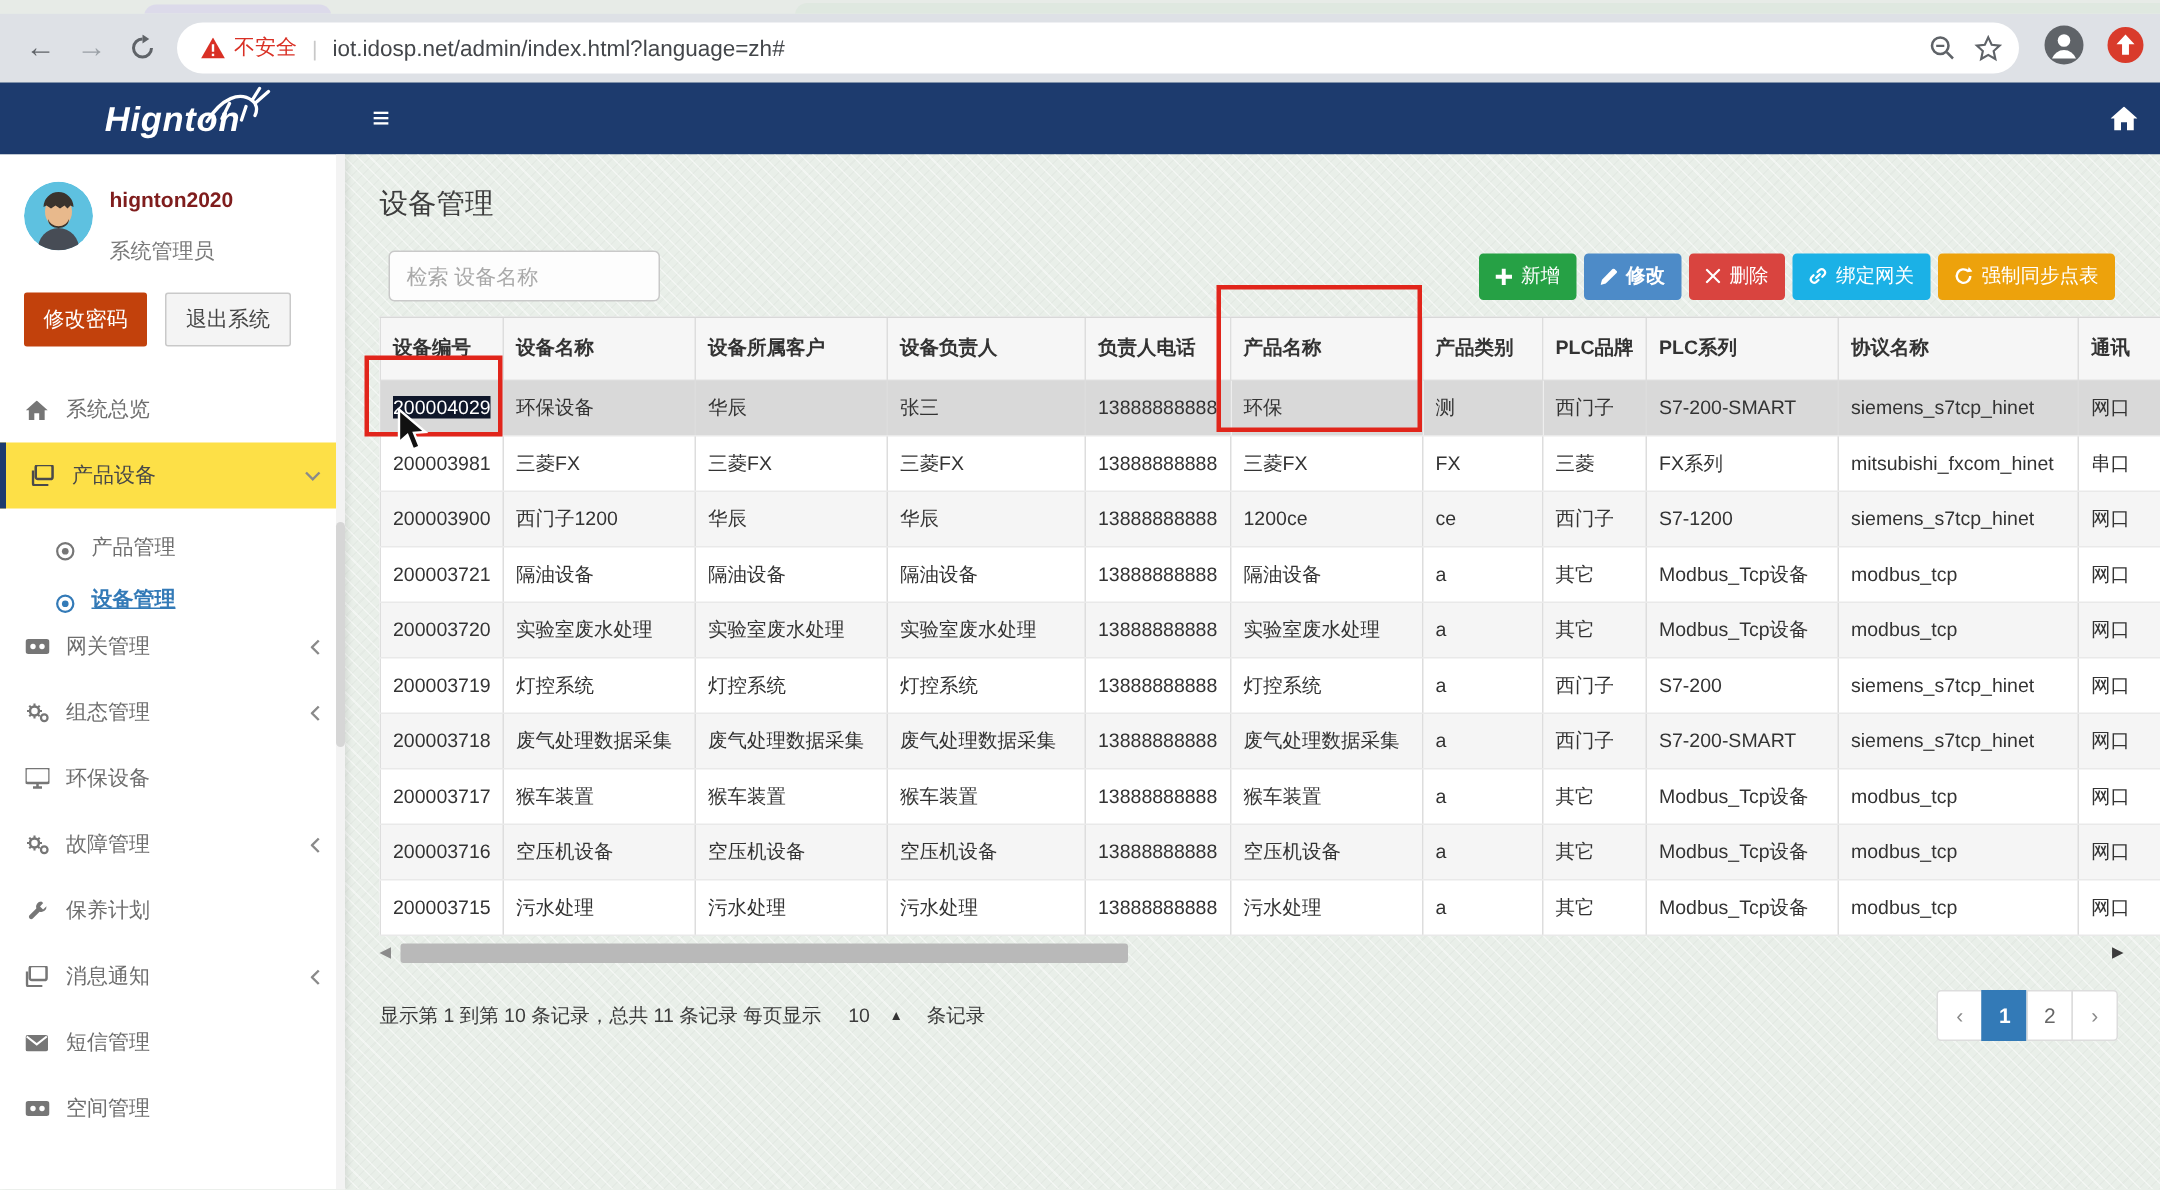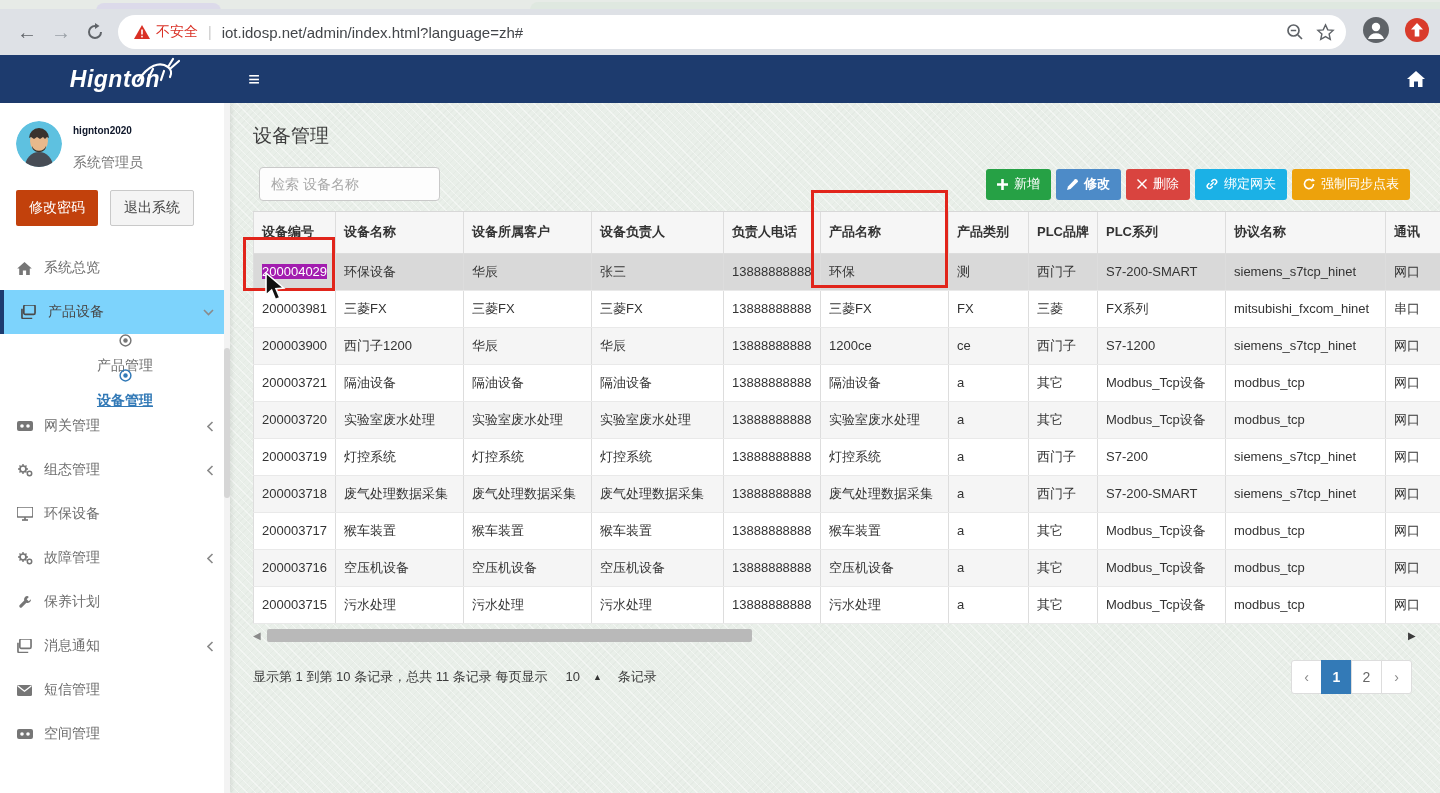--- a/index.html
+++ b/index.html
@@ -28,33 +28,33 @@
   .logo-antelope { position:absolute; right:48px; top:2px; }
   .hamburger { width:48px; display:flex; align-items:center; justify-content:center; color:#fff; font-size:20px; cursor:pointer; }
   .home-btn { margin-left:auto; width:48px; display:flex; align-items:center; justify-content:center; cursor:pointer; }
 
   
   .sidebar { position:absolute; left:0; top:103px; width:230px; bottom:0; background:#fff; box-shadow:2px 0 4px rgba(0,0,0,.08); z-index:5; }
   .sb-track { position:absolute; right:0; top:0; bottom:0; width:6px; background:#f3f3f3; }
   .sb-thumb { position:absolute; right:0; top:245px; width:6px; height:150px; background:#d6d6d6; border-radius:3px; }
   .user-panel { display:flex; gap:11px; padding:18px 14px 4px 16px; align-items:flex-start; }
   .avatar { width:46px; height:46px; border-radius:50%; overflow:hidden; flex:none; }
-  .user-name { font-size:10px; font-weight:bold; color:#0f172a; margin-top:4px; }
+  .user-name { font-size:14px; font-weight:bold; color:#7f1d1d; margin-top:4px; }
   .user-role { font-size:14px; color:#7a7a7a; margin-top:18px; }
   .user-btns { display:flex; gap:12px; padding:14px 14px 6px 16px; }
   .btn-pw { background:#c2410c; color:#fff; border:none; font-size:14px; padding:9px 13px; border-radius:2px; cursor:pointer; font-family:inherit; }
   .btn-logout { background:#f4f4f4; color:#444; border:1px solid #c9c9c9; font-size:14px; padding:8px 13px; border-radius:2px; cursor:pointer; font-family:inherit; }
   .menu { margin-top:14px; font-size:14px; }
   .m-item { height:44px; display:flex; align-items:center; gap:11px; padding:0 16px; color:#6e6e6e; cursor:pointer; }
   .m-item .ic { width:17px; flex:none; display:flex; justify-content:center; color:#767676; }
-  .m-item.active-parent { background:#7dd3fc; border-left:4px solid #1d3b6e; color:#484848; }
+  .m-item.active-parent { background:#fde047; border-left:4px solid #1d3b6e; color:#484848; }
   .m-item.active-parent .ic { color:#4a4a4a; }
   .chev { margin-left:auto; display:flex; color:#8a8a8a; }
   .sub { }
-  .s-item { height:35px; display:flex; align-items:center; gap:10px; padding:0 16px 0 36px; color:#6e6e6e; cursor:pointer;flex-direction:column; }
+  .s-item { height:35px; display:flex; align-items:flex-end; gap:10px; padding:0 16px 0 36px; color:#6e6e6e; cursor:pointer; }
   .s-item .ic { width:15px; display:flex; justify-content:center; color:#767676; }
   .s-item.active { color:#337ab7; }
   .s-item.active .ic { color:#337ab7; }
   .s-item.active .s-label { text-decoration:underline; font-weight:bold; }
 
   
   .main { position:absolute; left:230px; top:103px; right:0; bottom:0; padding:16px 0 0 23px;
           background-color:#e9efe9;
           background-image:repeating-linear-gradient(45deg, rgba(255,255,255,.45) 0 1px, transparent 1px 6px),
                            repeating-linear-gradient(-45deg, rgba(0,0,0,.02) 0 1px, transparent 1px 5px); }
@@ -73,21 +73,21 @@
 
   .table-clip { overflow:hidden; background:#fff; border-top:1px solid #d8d8d8; }
   table { border-collapse:collapse; table-layout:fixed; width:1222px; }
   th, td { border-right:1px solid #ddd; padding:0 8px; height:41px; font-size:13px; color:#333; text-align:left; white-space:nowrap; overflow:hidden; }
   th { font-weight:bold; background:#f6f6f6; border-bottom:1px solid #ddd; }
   td { height:37px; border-bottom:1px solid #e9e9e9; font-weight:normal; }
   td:first-child, th:first-child { border-left:1px solid #ddd; }
   tbody tr:nth-child(odd) { background:#f5f5f5; }
   tbody tr:nth-child(even) { background:#fff; }
   tbody tr:first-child { background:#d9d9d9; }
-  tbody tr:first-child td:first-child .cv { background:#a21caf; color:#fff; }
+  tbody tr:first-child td:first-child .cv { background:#0f172a; color:#fff; }
 
   .h-scroll { display:flex; align-items:center; margin:3px 12px 0 0; height:17px; position:relative; }
   .hs-arrow { font-size:10px; color:#8b8b8b; width:12px; }
   .hs-arrow.right { position:absolute; right:8px; color:#3c3c3c; }
   .hs-thumb { width:485px; height:13px; background:#b9b9b9; border-radius:2px; margin-left:2px; }
 
   .table-footer { display:flex; align-items:center; margin:16px 28px 0 0; }
   .summary { font-size:13px; color:#3b3b3b; display:flex; align-items:center; gap:6px; }
   .pgsize { font-size:13px; color:#3b3b3b; margin-left:18px; cursor:pointer; display:flex; align-items:center; gap:13px; }
   .pgsize .caret { font-size:9px; color:#333; }

